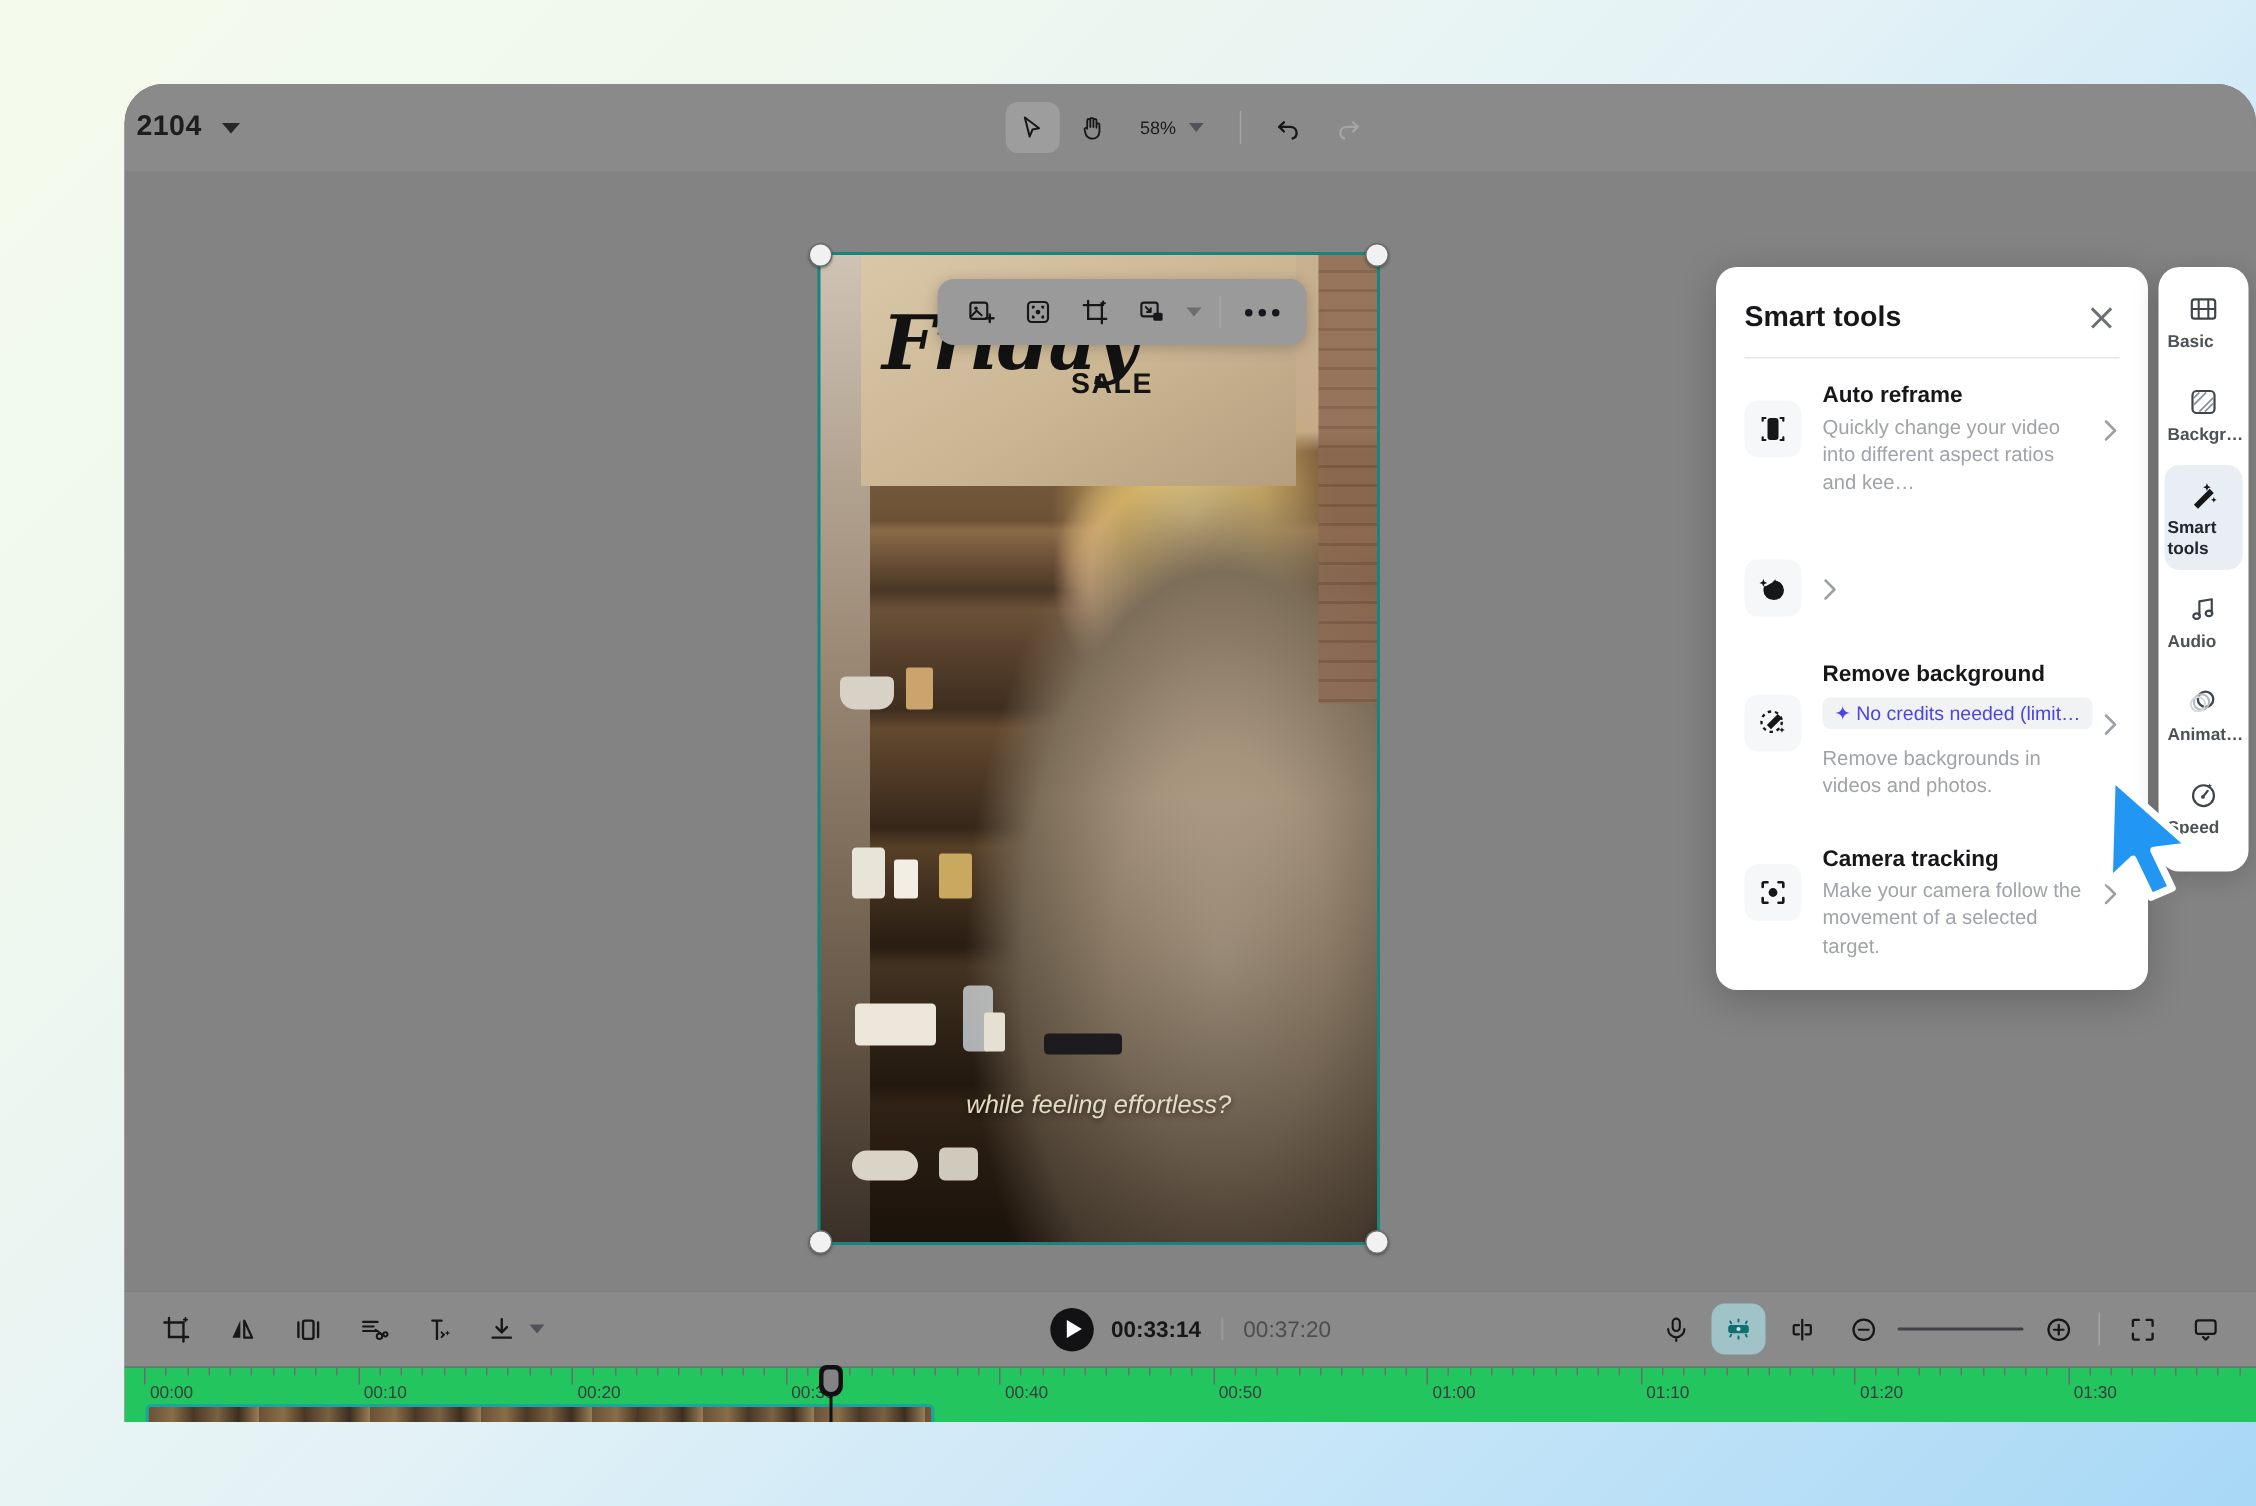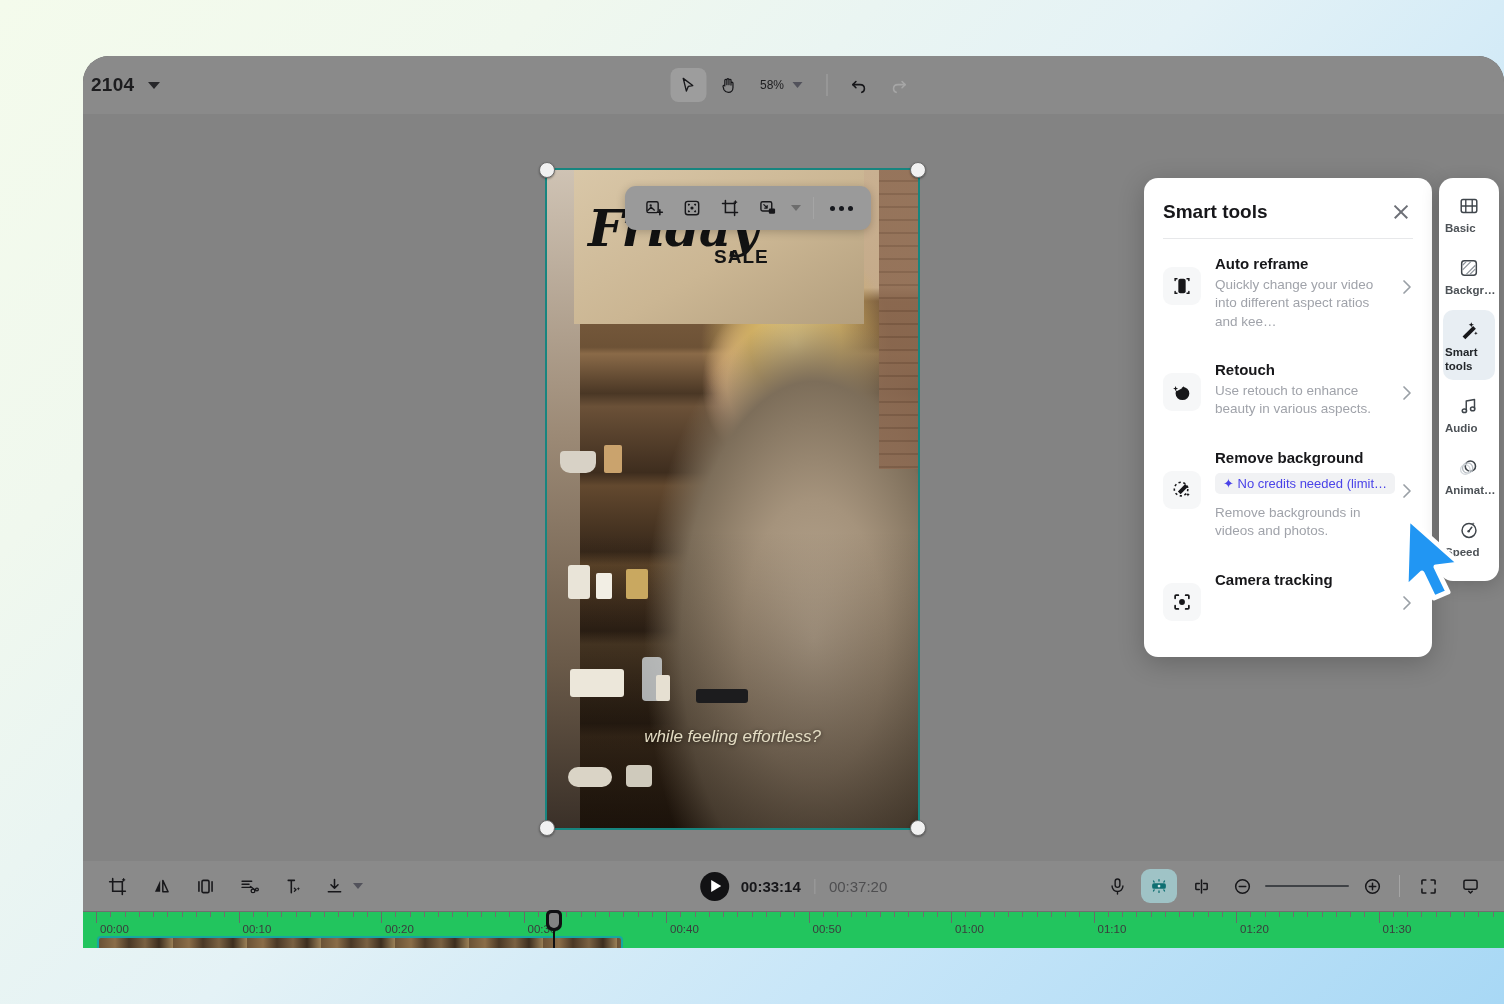--- a/index.html
+++ b/index.html
@@ -742,24 +742,20 @@
       </div>
 
       <div class="tool-row">
         <div class="tool-ic">
           <svg width="22" height="22" viewBox="0 0 24 24">
             <path d="M5 5.5l.8 2 2 .8-2 .8-.8 2-.8-2-2-.8 2-.8.8-2z" fill="#17171a"></path>
             <path d="M12.5 7.5c3.6 0 6.5 2.7 6.5 6.1s-2.9 6.2-6.5 6.2-6.5-2.8-6.5-6.2c0-1 .2-1.9.7-2.8" stroke="#17171a" stroke-width="2" fill="#17171a"></path>
             <path d="M13.5 5.5l.6 1.5 1.5.6-1.5.6-.6 1.5-.6-1.5-1.5-.6 1.5-.6.6-1.5z" fill="#17171a"></path>
           </svg>
         </div>
-        <div class="tool-text">
-          <div class="tool-name">Retouch</div>
-          <div class="tool-desc">Use retouch to enhance beauty in various aspects.</div>
-        </div>
         <div class="chev-right">
           <svg width="10" height="16" viewBox="0 0 10 16">
               <path d="M2 2l6 6-6 6" stroke="#9aa0a6" stroke-width="1.7" fill="none" stroke-linecap="round" stroke-linejoin="round"></path>
             </svg>
         </div>
       </div>
 
       <div class="tool-row">
         <div class="tool-ic" style="margin-top:22px;">
           <svg width="22" height="22" viewBox="0 0 24 24">
@@ -773,29 +769,30 @@
           <div class="badge">✦ No credits needed (limit…</div>
           <div class="tool-desc">Remove backgrounds in videos and photos.</div>
         </div>
         <div class="chev-right" style="margin-top:34px;">
           <svg width="10" height="16" viewBox="0 0 10 16">
               <path d="M2 2l6 6-6 6" stroke="#9aa0a6" stroke-width="1.7" fill="none" stroke-linecap="round" stroke-linejoin="round"></path>
             </svg>
         </div>
       </div>
 
-      <div class="tool-row" style="padding-bottom:36px;">
+      <div class="tool-row" style="padding-bottom:20px;">
         <div class="tool-ic">
           <svg width="22" height="22" viewBox="0 0 24 24">
             <path d="M4.5 8V5.5a1 1 0 011-1H8M16 4.5h2.5a1 1 0 011 1V8M19.5 16v2.5a1 1 0 01-1 1H16M8 19.5H5.5a1 1 0 01-1-1V16" stroke="#17171a" stroke-width="1.9" fill="none" stroke-linecap="round"></path>
             <circle cx="12" cy="12" r="3.2" fill="#17171a"></circle>
           </svg>
         </div>
         <div class="tool-text">
           <div class="tool-name">Camera tracking</div>
+          <div class="tool-desc">Make your camera follow the movement of a selected target.</div>
         </div>
         <div class="chev-right">
           <svg width="10" height="16" viewBox="0 0 10 16">
               <path d="M2 2l6 6-6 6" stroke="#9aa0a6" stroke-width="1.7" fill="none" stroke-linecap="round" stroke-linejoin="round"></path>
             </svg>
         </div>
       </div>
     </div>
 
     <div id="right-rail">

